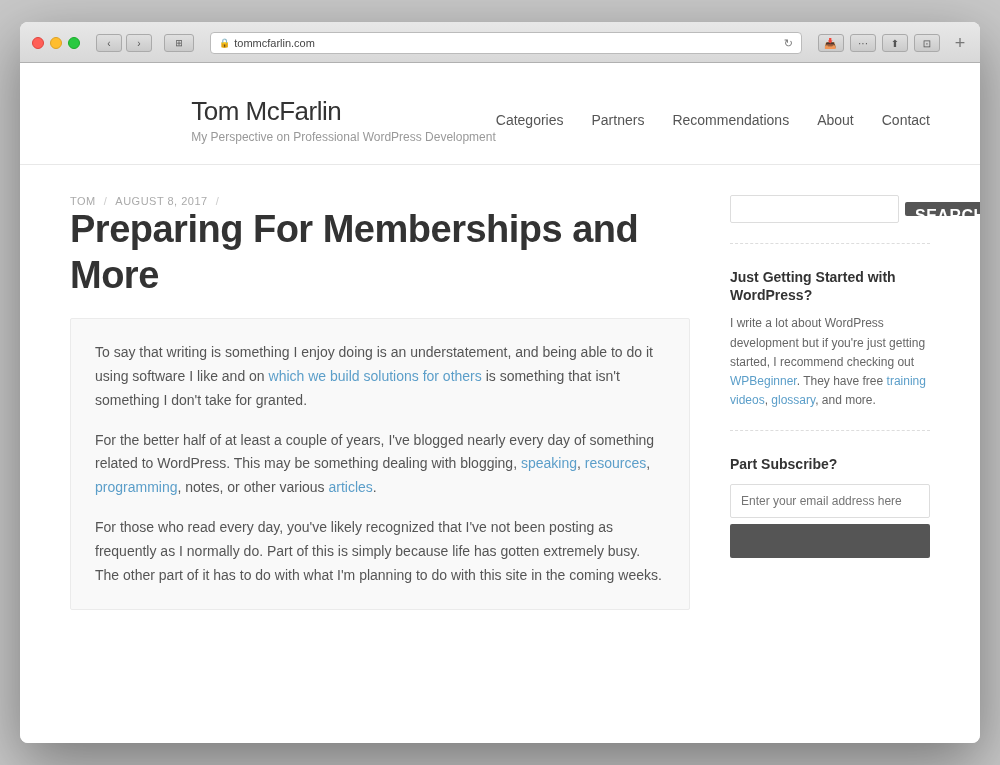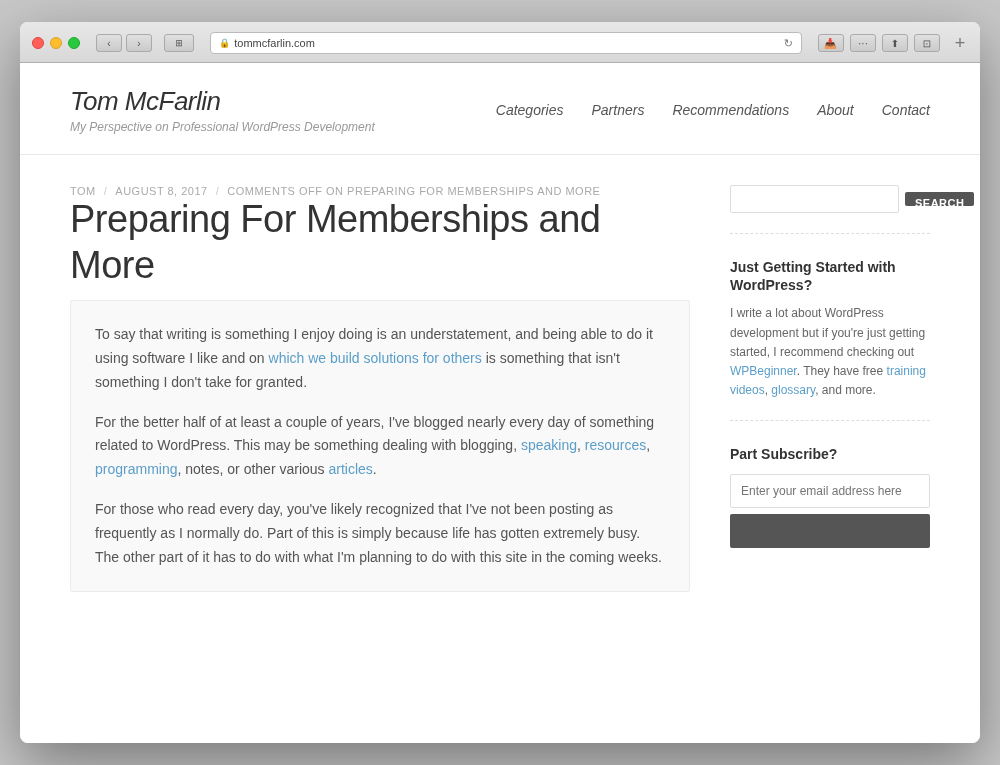--- a/index.html
+++ b/index.html
@@ -137,26 +137,25 @@
       margin-left: 4px;
     }
 
     
     .website {
       background: #fff;
       min-height: 680px;
     }
 
     .site-header {
-      padding: 23px 50px 20px;
+      padding: 33px 50px 20px;
       border-bottom: 1px solid #e8e8e8;
       display: flex;
       align-items: center;
-      justify-content: space-between;
-      font-style: italic;
+      justify-content: flex-end;
     }
 
     .site-branding {}
 
     .site-title {
       font-size: 26px;
       font-weight: 400;
       color: #333;
       letter-spacing: -0.5px;
     }
@@ -198,24 +197,24 @@
       gap: 8px;
       align-items: center;
       text-align: right;
     }
 
     .post-meta span { color: #aaa; }
     .post-meta .separator { color: #ccc; }
 
     .post-title {
       font-size: 38px;
-      font-weight: 400;
+      font-weight: 700;
       color: #333;
       line-height: 1.2;
-      margin-bottom: 12px;
+      margin-bottom: 20px;
       letter-spacing: -0.5px;
     }
 
     .post-content-box {
       background: #f9f9f9;
       border: 1px solid #ebebeb;
       padding: 22px 24px;
       border-radius: 2px;
     }
 
@@ -259,21 +258,21 @@
       padding: 0 6px;
       font-size: 12px;
       background: white;
     }
 
     .search-button {
       background: #555;
       color: white;
       border: none;
       padding: 5px 10px;
-      font-size: 11px;
+      font-size: 16px;
       font-weight: bold;
       letter-spacing: 0.5px;
       cursor: pointer;
       border-radius: 2px;
       height: 14px;
     }
 
     .widget-title {
       font-size: 14px;
       font-weight: bold;
@@ -367,21 +366,20 @@
     </div>
 
     <div class="content-area">
 
       <div class="main-content">
         <div class="post-meta">
           <span>TOM</span>
           <span class="separator">/</span>
           <span>AUGUST 8, 2017</span>
           <span class="separator">/</span>
-          <span>COMMENTS OFF ON PREPARING FOR MEMBERSHIPS AND MORE</span>
         </div>
 
         <h1 class="post-title">Preparing For Memberships and More</h1>
 
         <div class="post-content-box">
           <p class="post-text">
             To say that writing is something I enjoy doing is an understatement, and being able to do it using software I like and on <a href="#">which we build solutions for others</a> is something that isn't something I don't take for granted.
           </p>
           <p class="post-text">
             For the better half of at least a couple of years, I've blogged nearly every day of something related to WordPress. This may be something dealing with blogging, <a href="#">speaking</a>, <a href="#">resources</a>, <a href="#">programming</a>, notes, or other various <a href="#">articles</a>.

